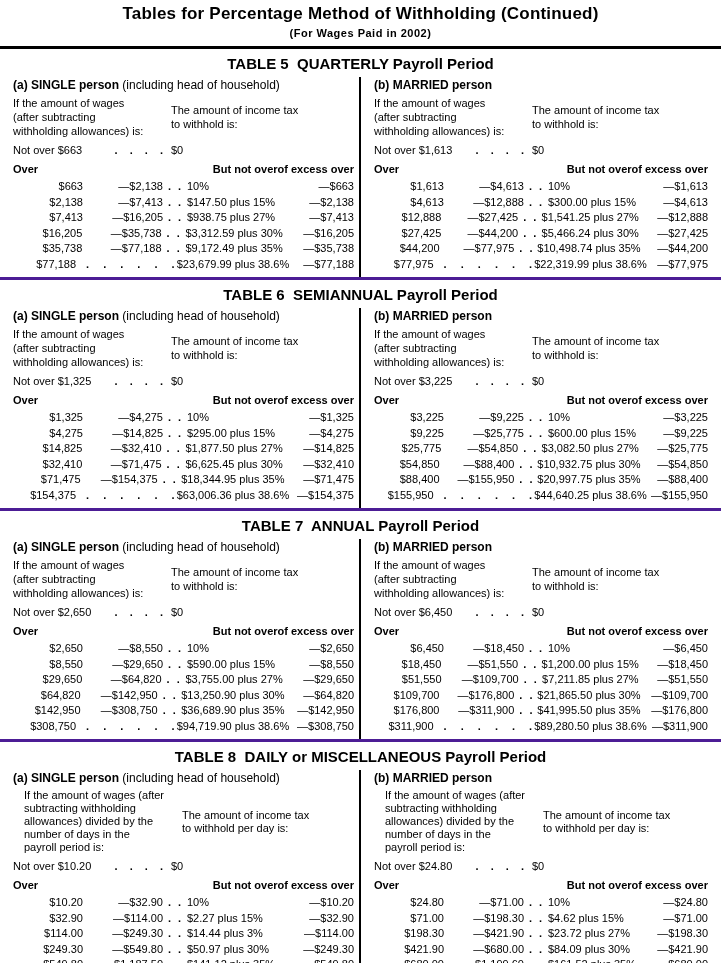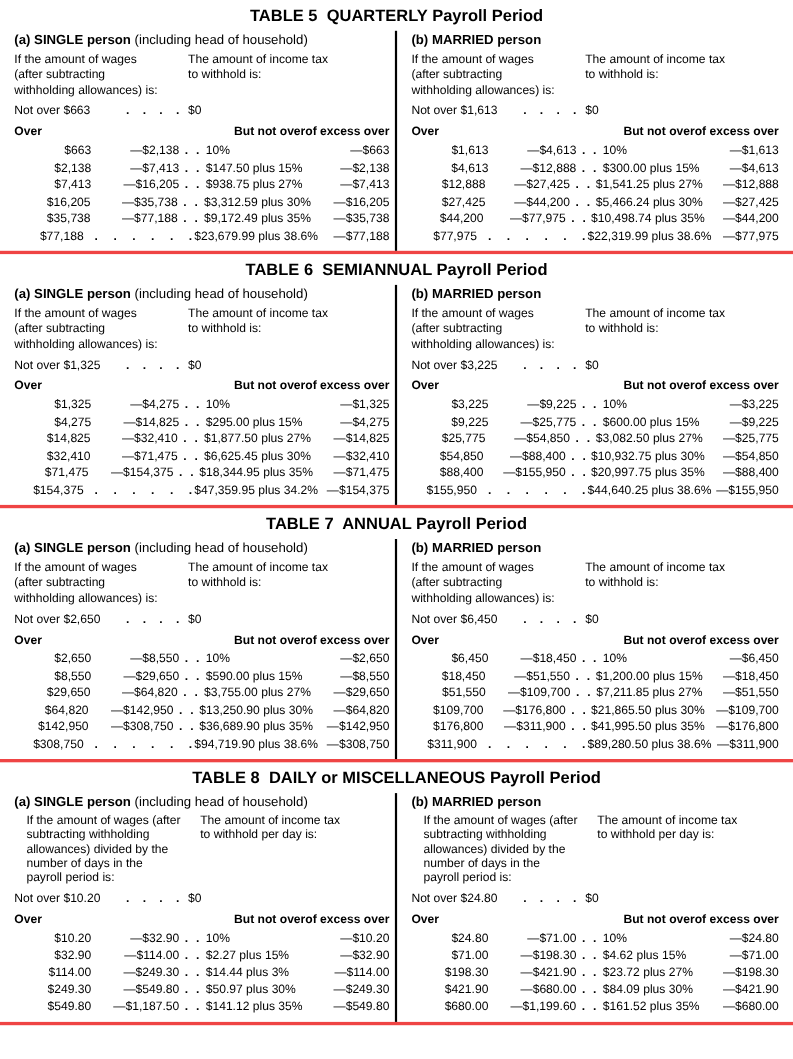--- a/index.html
+++ b/index.html
@@ -3,29 +3,29 @@
 <meta charset="utf-8">
 <style>
   html,body{margin:0;padding:0;background:#fff;}
   .page{
     width:721px; min-height:963px; margin:0 auto; background:#ffffff; color:#000;
     font-family:"Liberation Sans","DejaVu Sans",sans-serif; box-sizing:border-box;
   }
   .doc-header{ text-align:center; padding-top:4px; border-bottom:3px solid #000; padding-bottom:7px;}
   .doc-title{ font-size:17px; font-weight:bold; letter-spacing:0.2px;}
   .doc-subtitle{ font-size:11px; font-weight:bold; margin-top:3px; letter-spacing:0.5px;}
-  .tbl-section{ border-bottom:3px solid #ef4444; }
+  .tbl-section{ border-bottom:3px solid #4c1d95; }
   .tbl-title{ margin:6px 0 5px 0; text-align:center; font-size:15px; font-weight:bold; white-space:pre-wrap;}
   .cols{ display:flex; align-items:stretch;}
   .col{ width:359px; box-sizing:border-box; padding:0 5px 5px 13px;}
   .col.right{ width:352px;}
   .divider{ width:2px; background:#000;}
   .person-line{ font-size:12px; line-height:16px; white-space:nowrap;}
   .bold{ font-weight:bold;}
-  .intro{ display:flex; align-items:flex-start; margin-top:3px; font-size:11px; line-height:14px;}
+  .intro{ display:flex; align-items:center; margin-top:3px; font-size:11px; line-height:14px;}
   .daily .intro{ line-height:13px;margin-left:11px;}
   .intro-left{ width:158px; white-space:pre-line;}
   .intro-right{ flex:1; white-space:pre-line;}
   .notover-line{ display:flex; font-size:11px; margin:6px 0 5px 0; line-height:13px;}
   .no-left{ width:158px; display:flex; justify-content:space-between; box-sizing:border-box;}
   .notover-dots{ word-spacing:9px; margin-right:8px; font-weight:bold;}
   .bracket-head{ display:flex; font-size:11px; font-weight:bold; line-height:14px; margin-bottom:3px;}
   .h-over{ width:90px; text-align:left;}
   .h-bno{ flex:1; text-align:right;}
   .h-exc{ text-align:right;}
@@ -34,20 +34,24 @@
   .c-bno{ width:80px; text-align:right;}
   .c-dots{ width:22px; padding-left:5px; box-sizing:border-box; word-spacing:4px; font-weight:bold;}
   .c-tax{ flex:1; text-align:left; padding-left:2px;}
   .c-exc{ width:72px; text-align:right;}
   .row-last .c-bno{ width:102px; text-align:left; padding-left:10px; word-spacing:11px; box-sizing:border-box; font-weight:bold;}
 </style>
 </head>
 <body>
 
 <div class="page">
+  <div class="doc-header">
+    <div class="doc-title">Tables for Percentage Method of Withholding (Continued)</div>
+    <div class="doc-subtitle">(For Wages Paid in 2002)</div>
+  </div>
   <div id="tables-root">
   <section class="tbl-section">
     <h2 class="tbl-title">TABLE 5  QUARTERLY Payroll Period</h2>
     <div class="cols">
       <div class="col">
         <div class="person-line">
           <span class="bold">(a) SINGLE person</span><span> (including head of household)</span>
         </div>
         <div class="intro">
           <div class="intro-left">If the amount of wages
@@ -259,21 +263,21 @@
     <span class="c-bno">—$154,375</span>
     <span class="c-dots">. .</span>
     <span class="c-tax">$18,344.95 plus 35%</span>
     <span class="c-exc">—$71,475</span>
   </div>
 
   <div class="brow row-last">
     <span class="c-over">$154,375</span>
     <span class="c-bno">. . . . . .</span>
 
-    <span class="c-tax">$47,359.95 plus 34.2%</span>
+    <span class="c-tax">$63,006.36 plus 38.6%</span>
     <span class="c-exc">—$154,375</span>
   </div>
 </div>
       </div>
       <div class="divider"></div>
       <div class="col right">
         <div class="person-line">
           <span class="bold">(b) MARRIED person</span><span></span>
         </div>
         <div class="intro">

